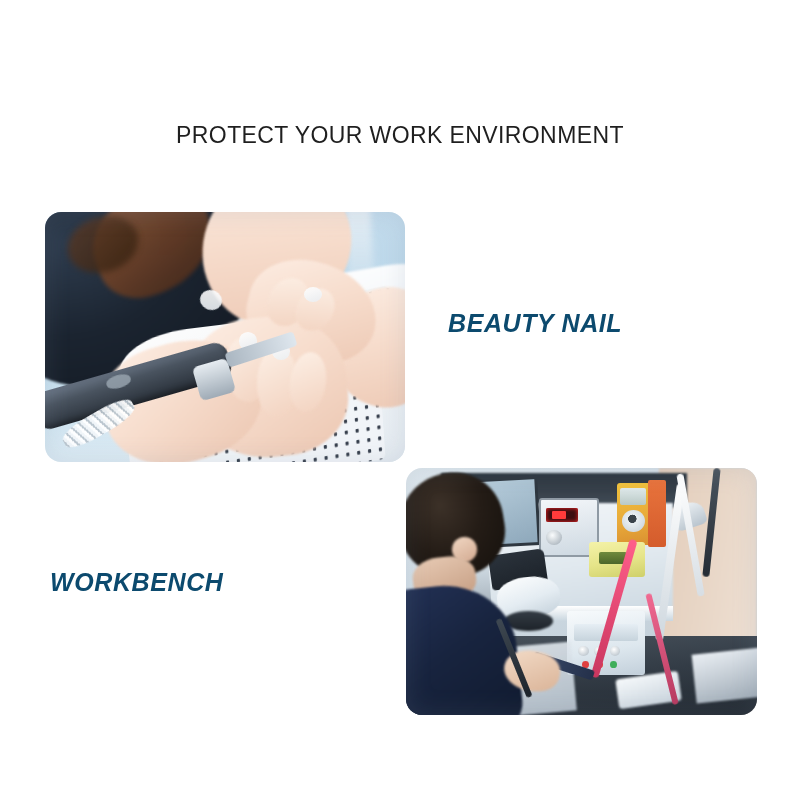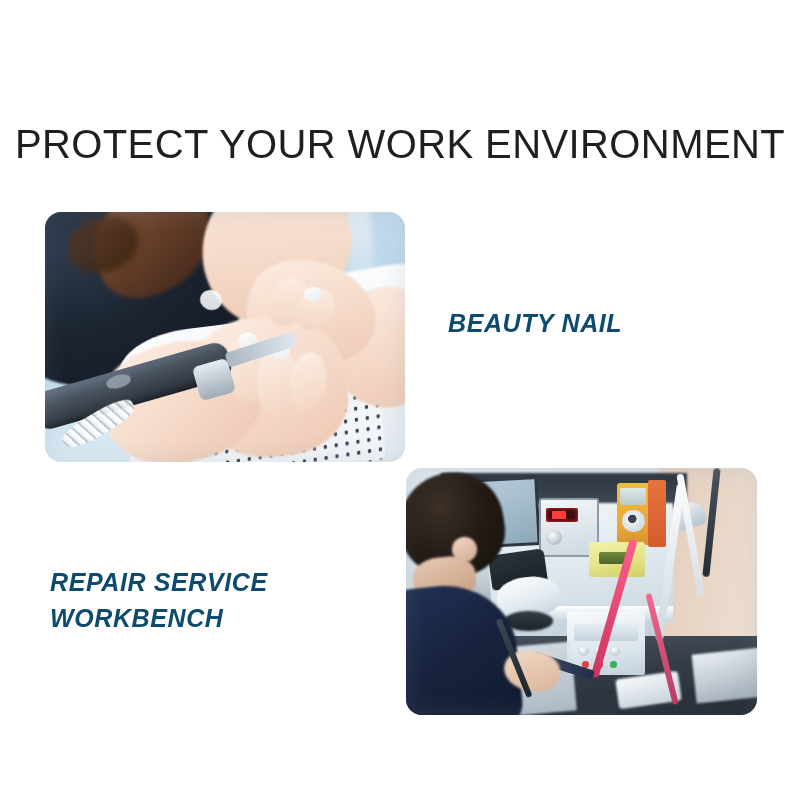--- a/index.html
+++ b/index.html
@@ -35,21 +35,21 @@
     color: #2b2b2b;
     line-height: 1;
     white-space: nowrap;
   }
   .subtitle {
     position: absolute;
     left: 0;
     top: 124px;
     width: 800px;
     text-align: center;
-    font-size: 40px;
+    font-size: 23px;
     font-weight: 400;
     letter-spacing: 0.4px;
     color: #1f1f1f;
     line-height: 1;
     white-space: nowrap;
   }
 
   
   .caption {
     position: absolute;
@@ -795,17 +795,16 @@
       <div class="bench-neck"></div>
       <div class="bench-body"></div>
       <div class="bench-tool"></div>
       <div class="bench-hand"></div>
       <div class="cable cable-dark2"></div>
       <div class="vignette"></div>
     </div>
   </div>
 
   <div class="caption caption-repair">
-    <span class="line">REPAIR SERVICE</span>
     <span class="line">WORKBENCH</span>
   </div>
 
 </div>
 
 </body></html>

